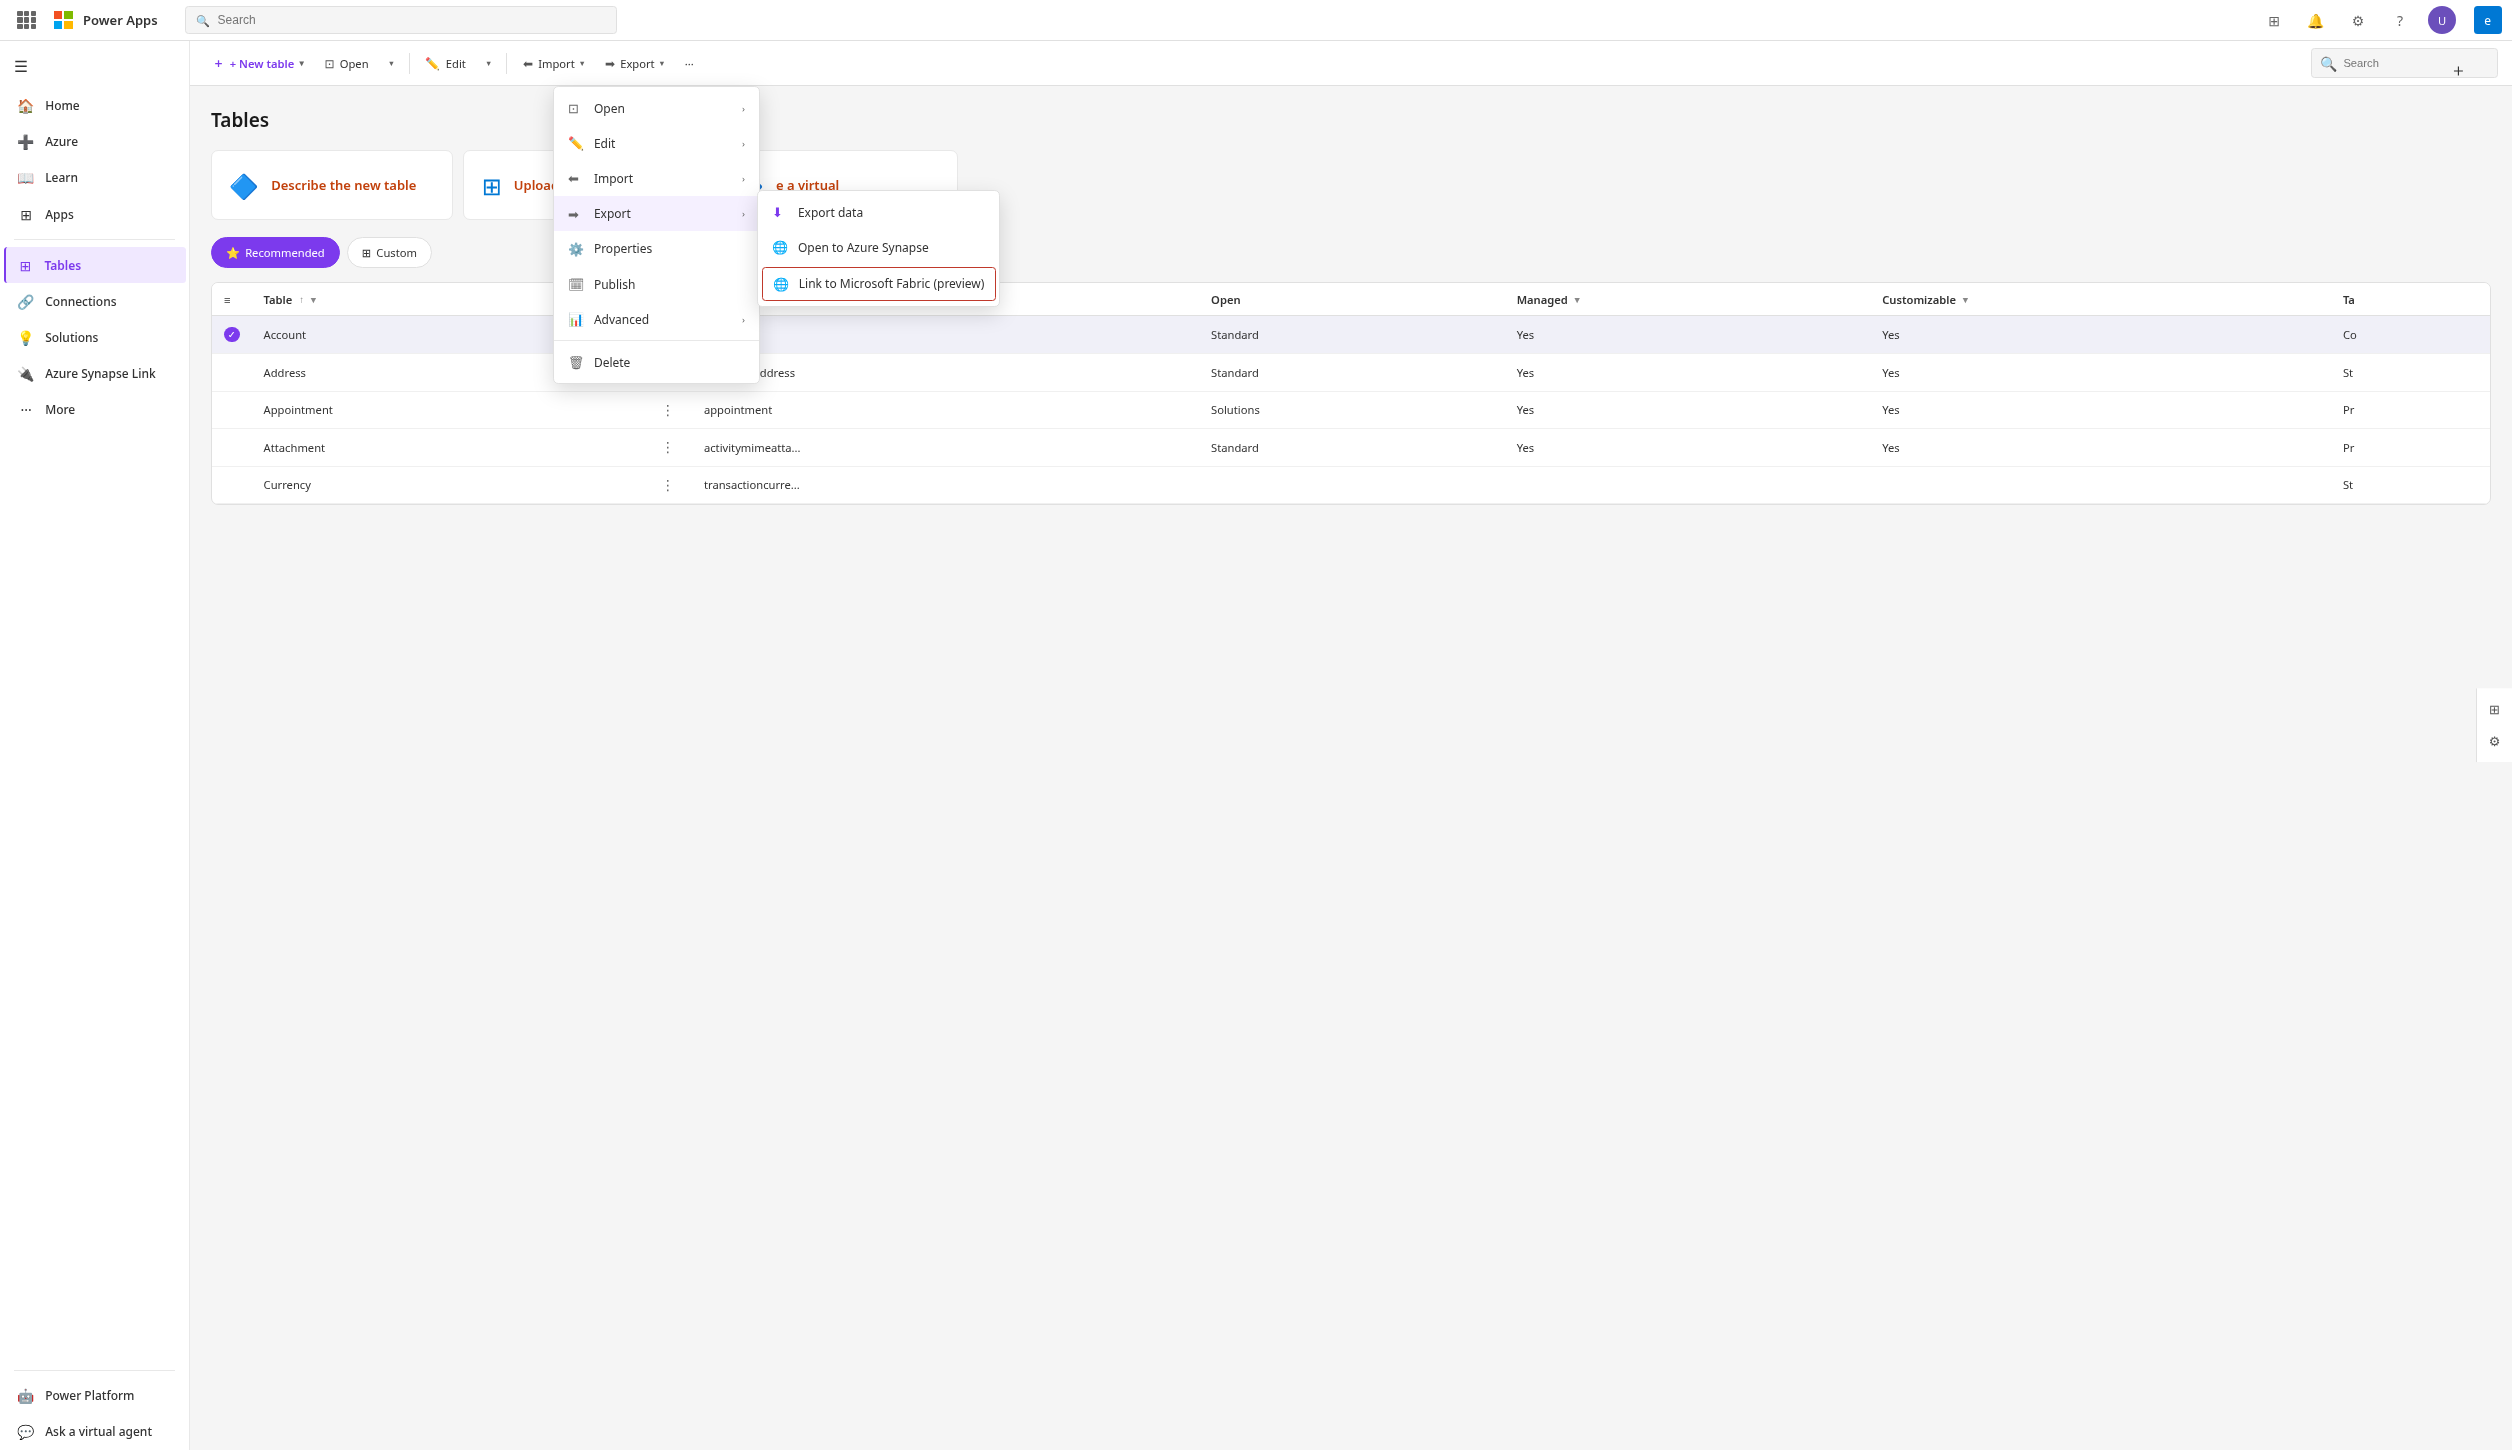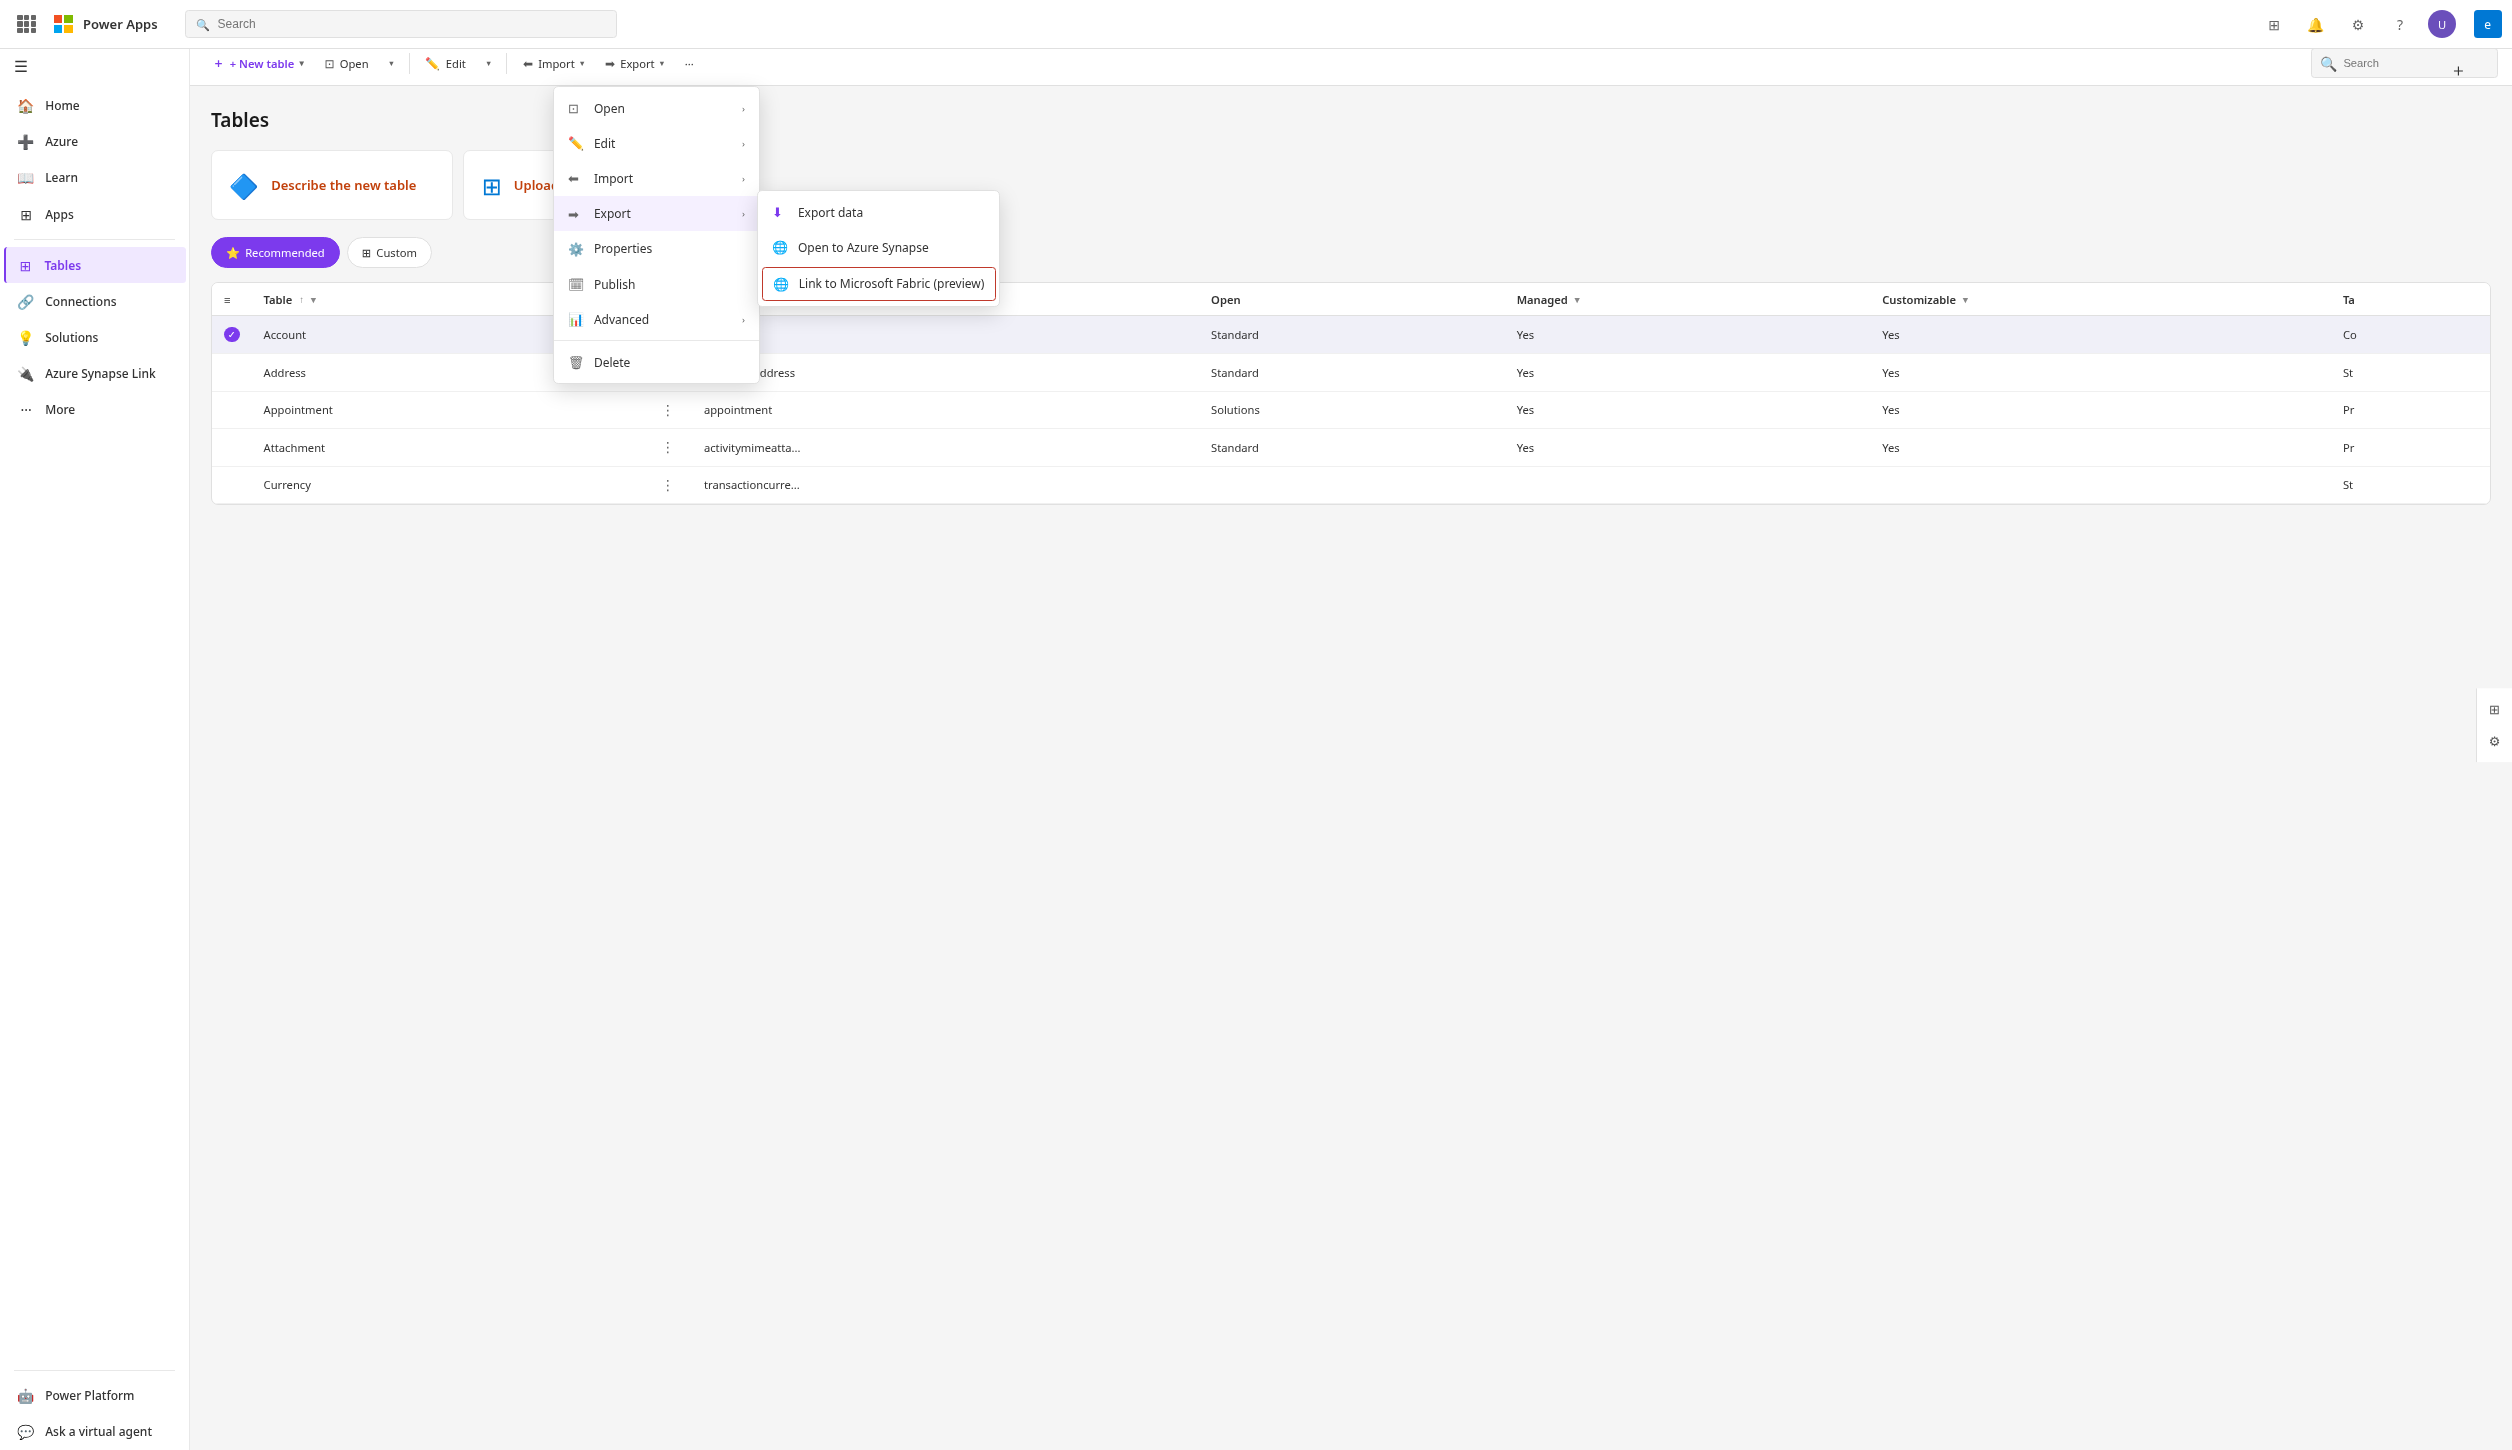--- a/index.html
+++ b/index.html
@@ -1,21 +1,21 @@
 <!DOCTYPE html>
 <html style="font-size:14px"><head>
   <meta charset="utf-8">
   <style>
     * { box-sizing: border-box; margin: 0; padding: 0; }
     body { font-family: 'Segoe UI', system-ui, sans-serif; background: #f5f5f5; overflow: hidden; height: 100vh; }
 
     
     .topbar {
       display: flex; align-items: center; background: #fff;
-      border-bottom: 0.9px solid #e0e0e0; height: 49px; padding: 0 10.4px; gap: 10.4px; position: fixed; top: 0; left: 0; right: 0; z-index: 100;
+      border-bottom: 0.9px solid #e0e0e0; height: 41px; padding: 0 10.4px; gap: 10.4px; position: fixed; top: 0; left: 0; right: 0; z-index: 100;
     }
     .topbar-waffle { display: flex; align-items: center; gap: 7px; padding: 0 7px; }
     .waffle-icon { display: grid; grid-template-columns: repeat(3,5.2px); gap: 1.7px; }
     .waffle-dot { width: 5.2px; height: 5.2px; background: #666; border-radius: 0.9px; }
     .ms-logo-sq { width: 8.6px; height: 8.6px; }
     .ms-logo-sq:nth-child(1) { background: #f25022; }
     .ms-logo-sq:nth-child(2) { background: #7fba00; }
     .ms-logo-sq:nth-child(3) { background: #00a4ef; }
     .ms-logo-sq:nth-child(4) { background: #ffb900; }
     .ms-logo-grid { display: grid; grid-template-columns: repeat(2,8.6px); gap: 1.7px; }
@@ -316,20 +316,24 @@
       <h2 class="section-title">Tables</h2>
 
       <div class="cards-row">
         <div class="card">
           <span class="card-icon card-icon-purple">🔷</span>
           <span class="card-text">Describe the new table</span>
         </div>
         <div class="card">
           <span class="card-icon card-icon-blue">⊞</span>
           <span class="card-text">Upload</span>
+        </div>
+        <div class="card">
+          <span class="card-icon card-icon-purple">🔷</span>
+          <span class="card-text">e a virtual</span>
         </div>
       </div>
 
       <div class="filter-row">
         <button class="filter-btn active">
           <span class="star">⭐</span>
           <span>Recommended</span>
         </button>
         <button class="filter-btn">
           <span>⊞</span>

